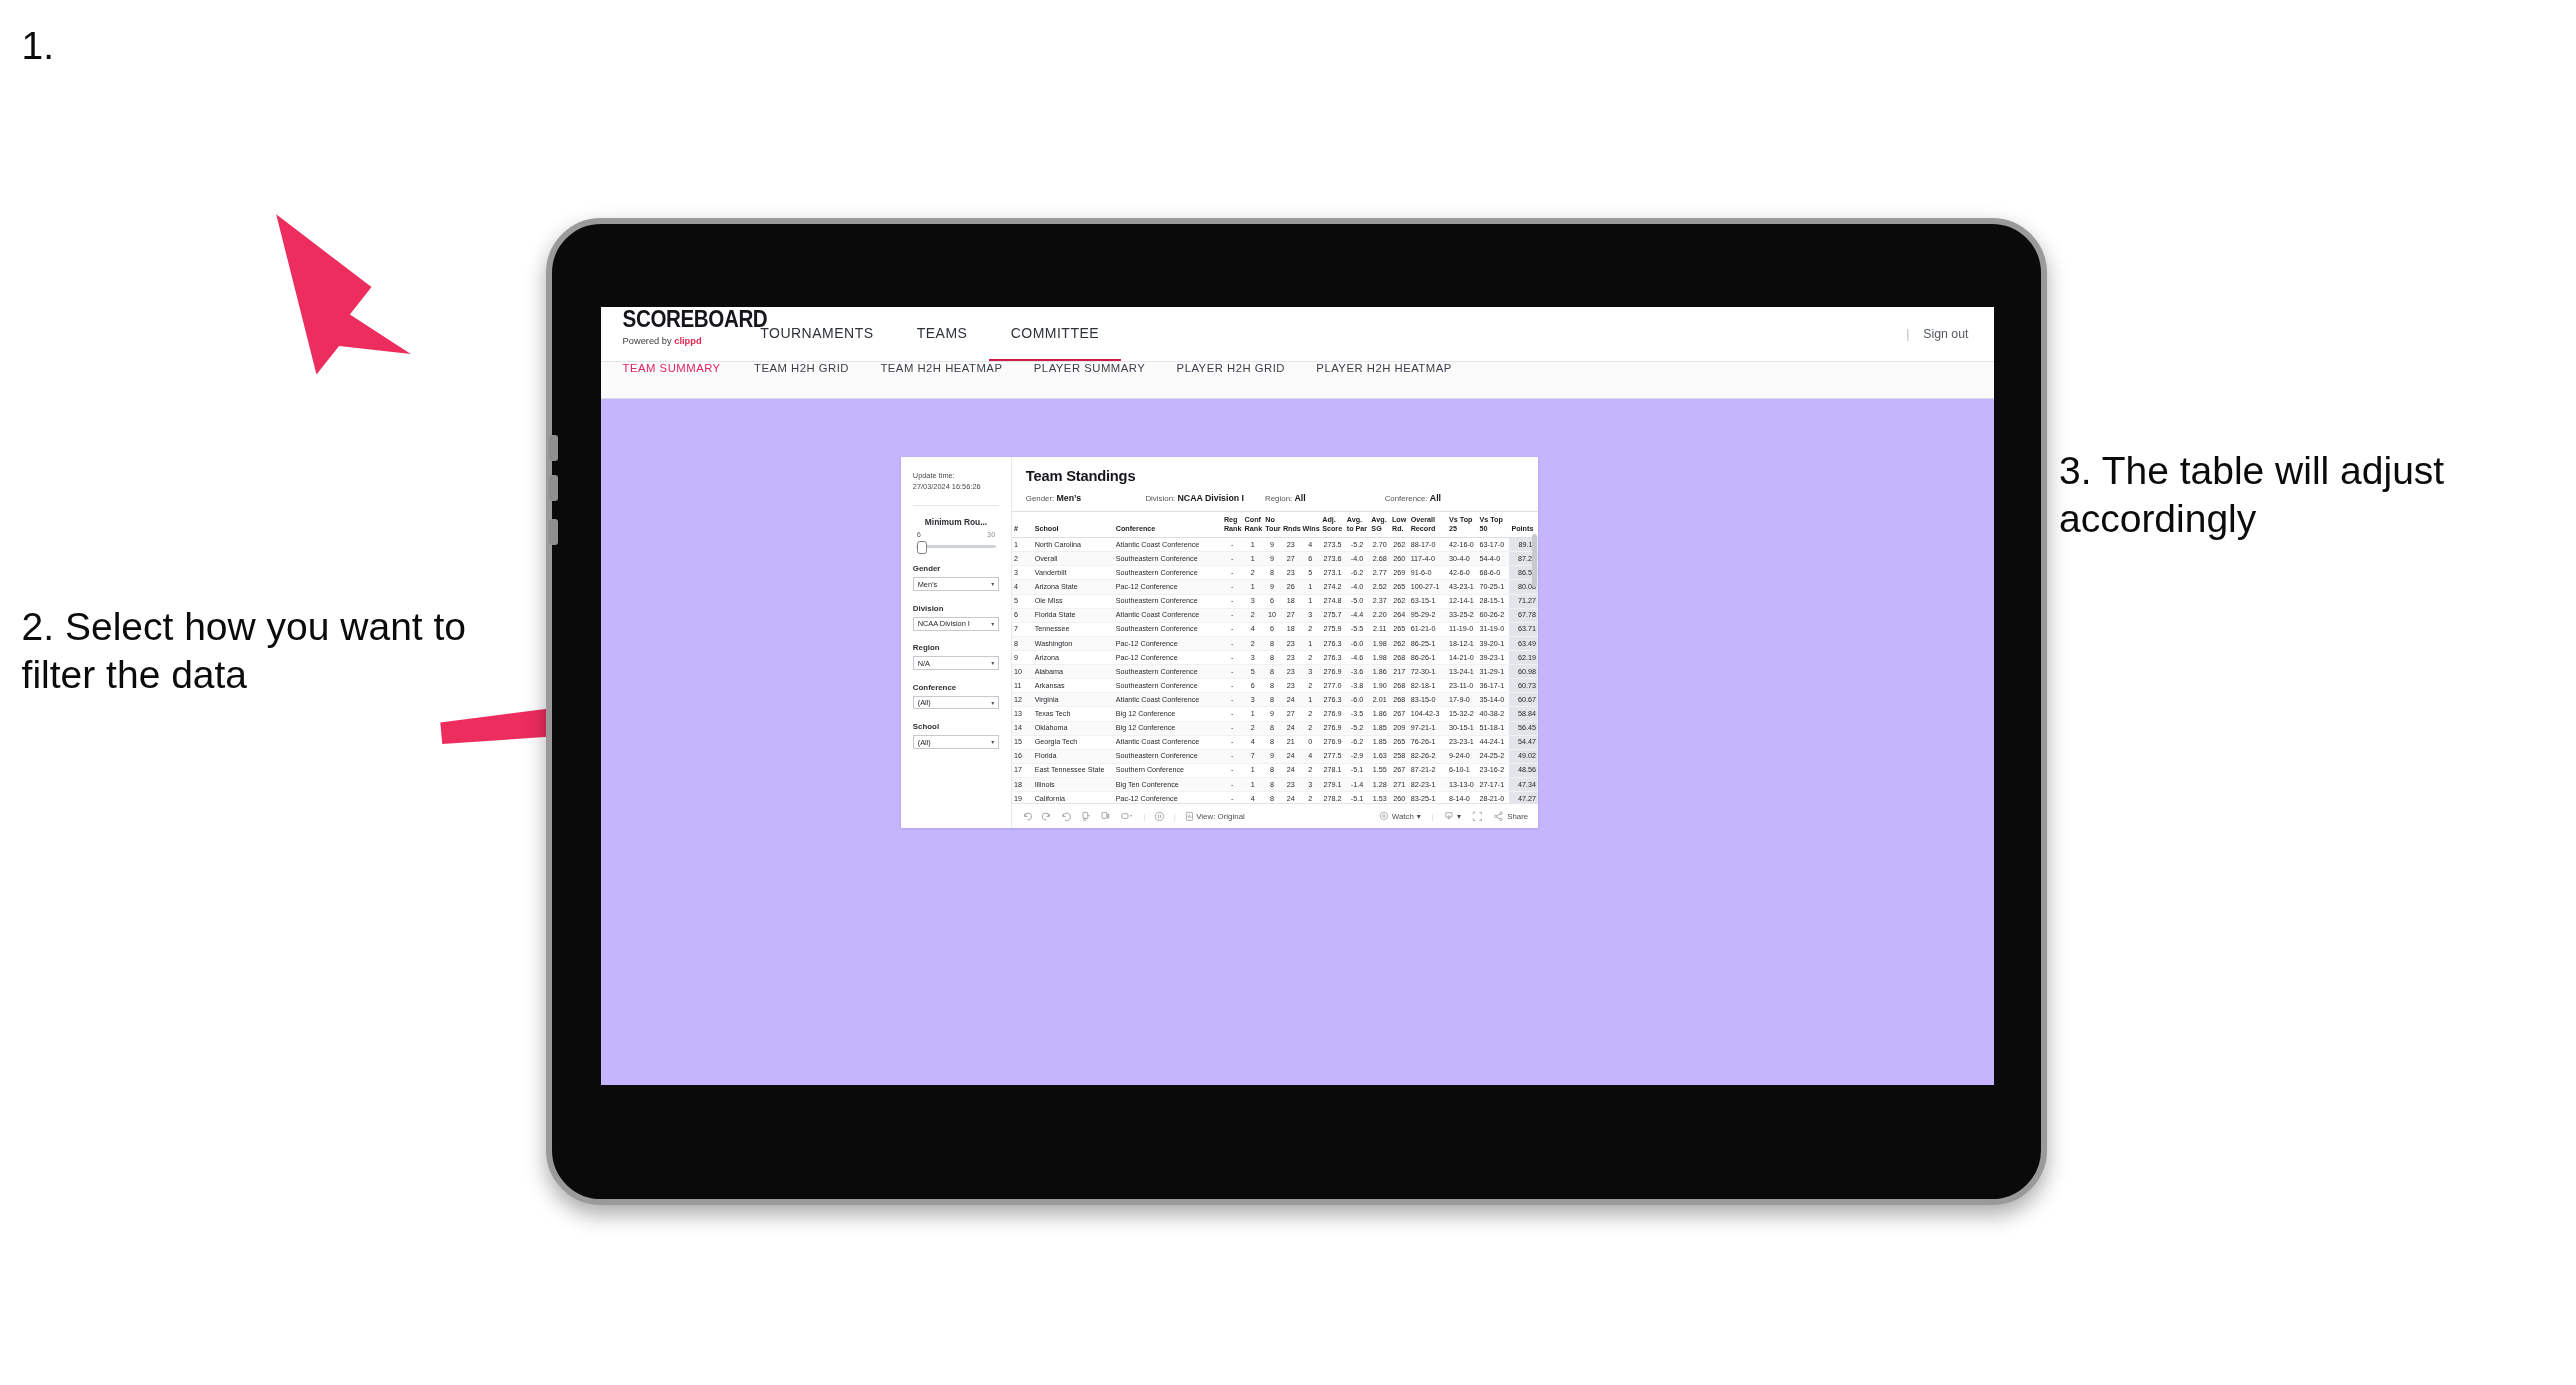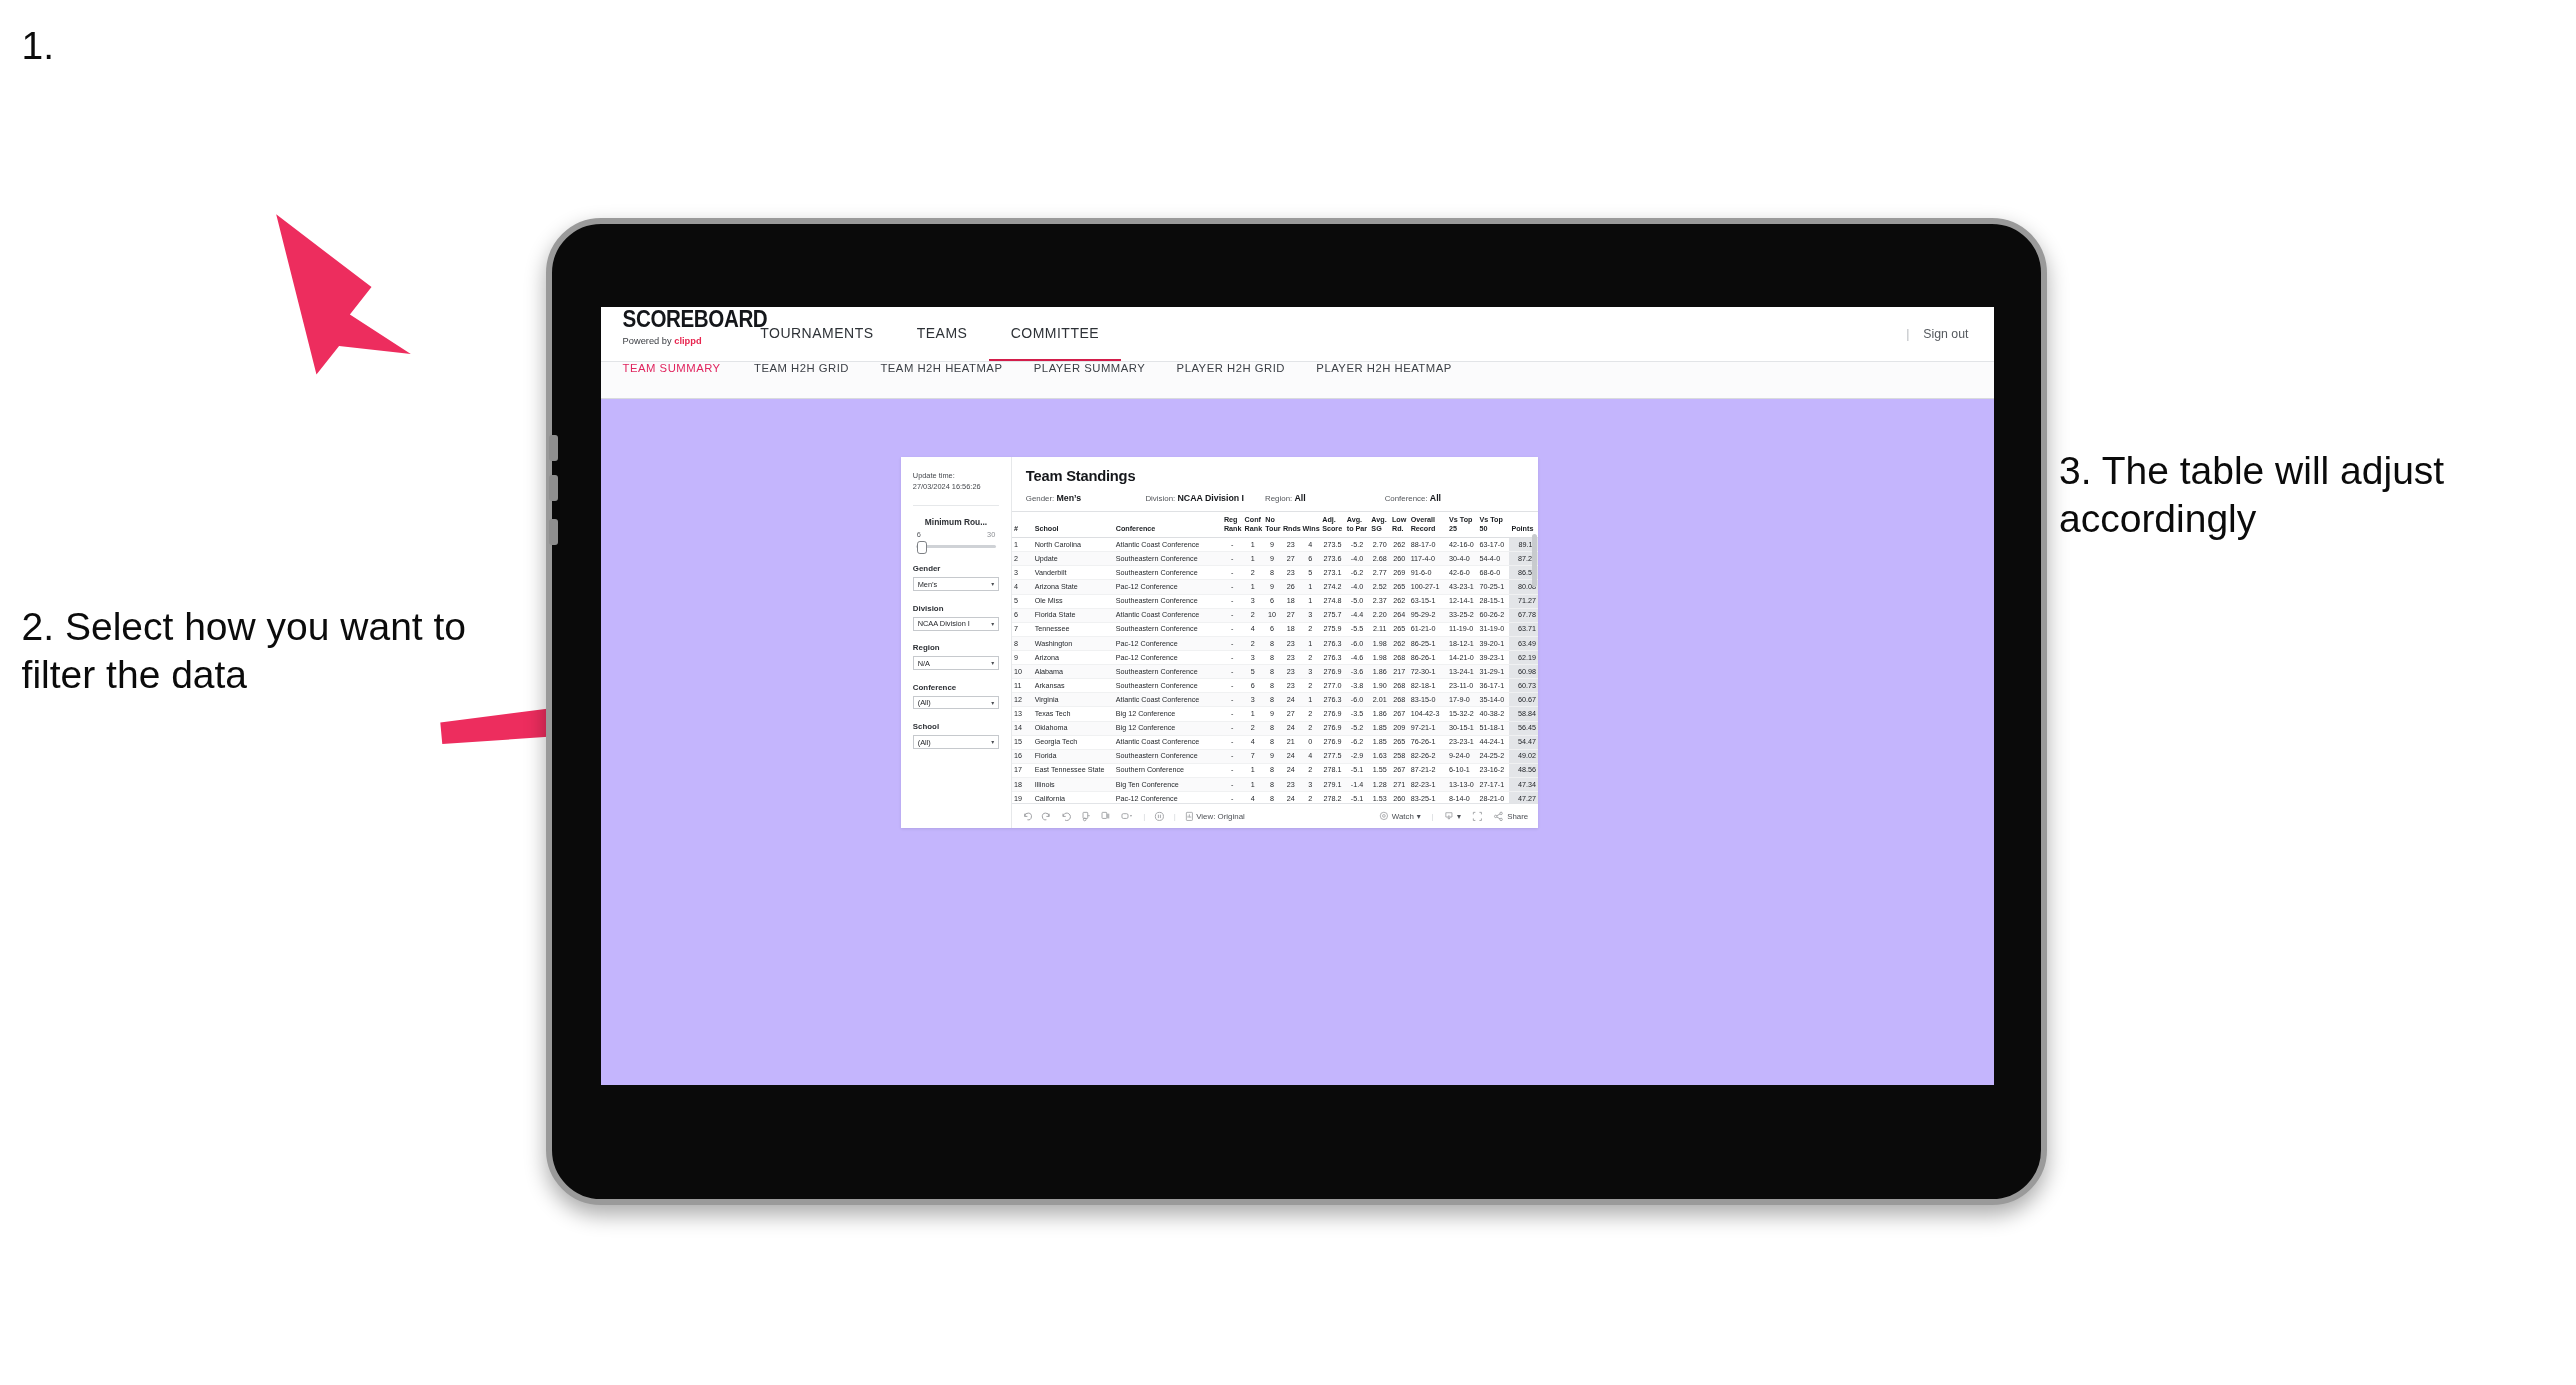--- a/index.html
+++ b/index.html
@@ -285,21 +285,21 @@
                       <td class="c">-5.2</td>
                       <td class="c">2.70</td>
                       <td class="c">262</td>
                       <td>88-17-0</td>
                       <td>42-16-0</td>
                       <td>63-17-0</td>
                       <td class="pts">89.11</td>
                     </tr>
                     <tr>
                       <td>2</td>
-                      <td>Update</td>
+                      <td>Overall</td>
                       <td>Southeastern Conference</td>
                       <td class="c">-</td>
                       <td class="c">1</td>
                       <td class="c">9</td>
                       <td class="c">27</td>
                       <td class="c">6</td>
                       <td class="c">273.6</td>
                       <td class="c">-4.0</td>
                       <td class="c">2.68</td>
                       <td class="c">260</td>

